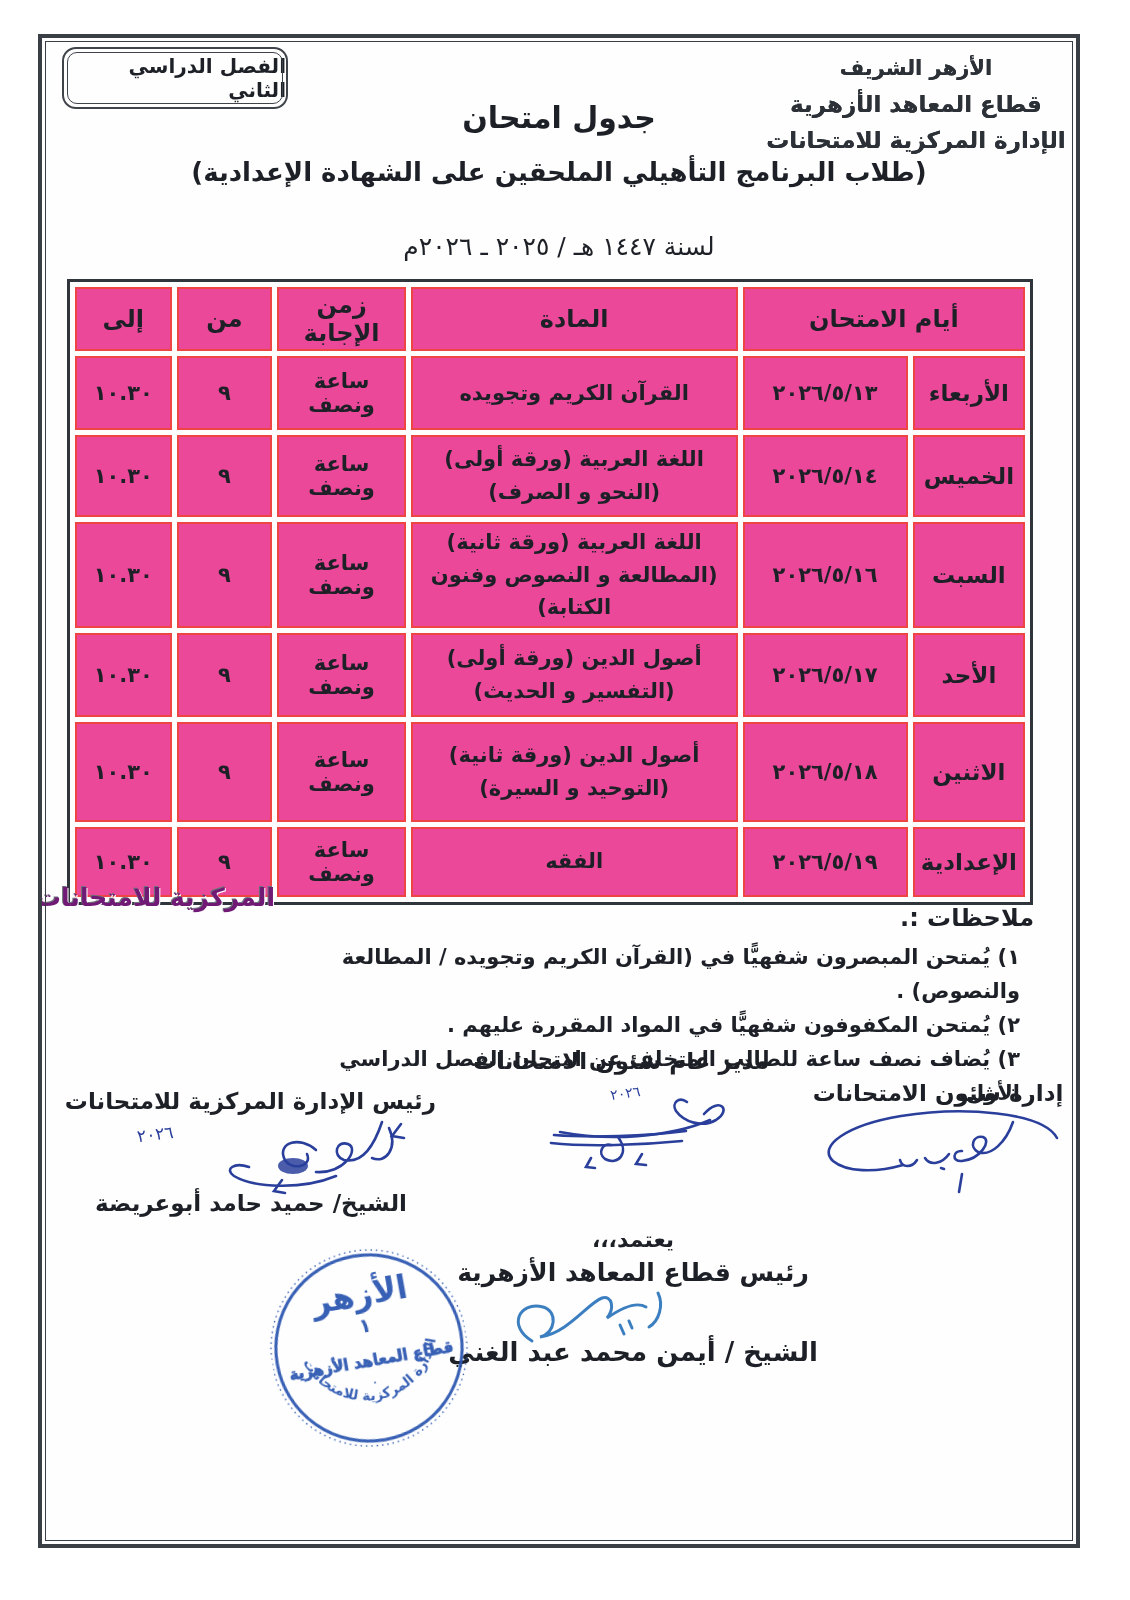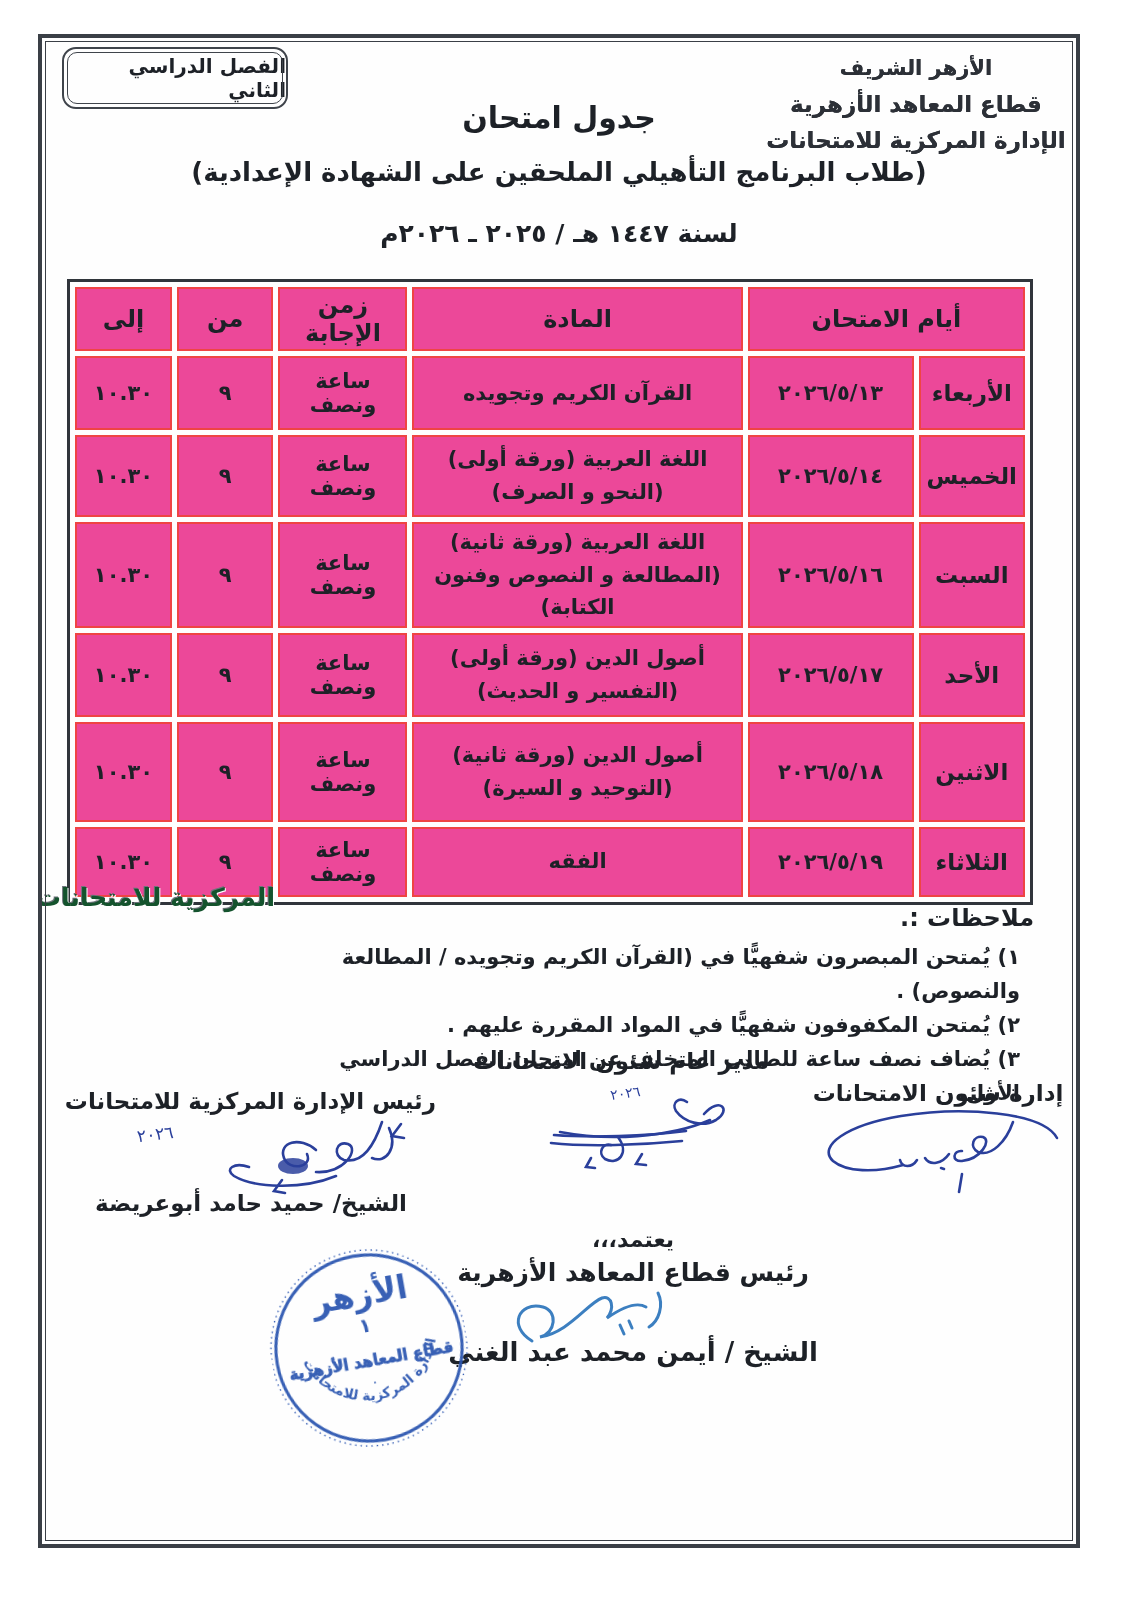--- a/index.html
+++ b/index.html
@@ -31,21 +31,21 @@
     position:absolute; right:10px; top:6px; width:300px; text-align:center;
     font-weight:bold; color:#2c3037; line-height:1.6;
     text-shadow:0 0 .6px #2c3037;
   }
   .letterhead .lh1 { font-size:21px;margin-top:8px; }
   .letterhead .lh2 { font-size:23px; letter-spacing:-0.5px; }
   .letterhead .lh3 { font-size:23px; letter-spacing:-0.5px; }
 
   .doc-title   { position:absolute; top:62px;  width:100%; text-align:center; font-size:30px; font-weight:bold; }
   .doc-subtitle{ position:absolute; top:119px; width:100%; text-align:center; font-size:26px; font-weight:bold; }
-  .doc-year    { position:absolute; top:181px; width:100%; text-align:center; font-size:25px; font-weight:bold; }
+  .doc-year    { position:absolute; top:194px; width:100%; text-align:center; font-size:25px; font-weight:normal; }
 
   
   table.exam {
     position:absolute; left:25px; top:241px; width:966px;
     border-collapse:separate; border-spacing:5px;
     border:3px solid #30353b; background:#fefefe;
   }
   table.exam th, table.exam td {
     border:2px solid #ef4444; background:#ec4899;
     text-align:center; vertical-align:middle;
@@ -60,21 +60,21 @@
   tbody tr:nth-child(1) td { height:74px; }
   tbody tr:nth-child(2) td { height:82px; }
   tbody tr:nth-child(3) td { height:88px; }
   tbody tr:nth-child(4) td { height:84px; }
   tbody tr:nth-child(5) td { height:100px; }
   tbody tr:nth-child(6) td { height:70px; }
 
   
   .watermark {
     position:absolute; left:-6px; top:845px;
-    font-size:25px; font-weight:bold; color:#14532d;
+    font-size:25px; font-weight:bold; color:#701a75;
     letter-spacing:-0.5px;
     text-shadow:1px 1px 0 #ffffff, -1px -1px 0 #6e737b;
     white-space:nowrap;
   }
 
   
   .notes { position:absolute; right:42px; top:866px; width:740px; text-align:right; }
   .notes-heading { font-size:24px; font-weight:bold; margin-bottom:8px; }
   .note-item { font-size:21px; font-weight:bold; line-height:34px; padding-right:14px; }
 
@@ -185,21 +185,21 @@
       <td class="c-date">٢٠٢٦/٥/١٨</td>
       <td class="c-subj">
             <div>أصول الدين (ورقة ثانية)</div>
             <div>(التوحيد و السيرة)</div>
           </td>
       <td class="c-dur">ساعة ونصف</td>
       <td class="c-from">٩</td>
       <td class="c-to">١٠.٣٠</td>
     </tr>
         <tr>
-      <td class="c-day">الثلاثاء</td>
+      <td class="c-day">الإعدادية</td>
       <td class="c-date">٢٠٢٦/٥/١٩</td>
       <td class="c-subj">
             <div>الفقه</div>
           </td>
       <td class="c-dur">ساعة ونصف</td>
       <td class="c-from">٩</td>
       <td class="c-to">١٠.٣٠</td>
     </tr>
       </tbody>
   </table>

